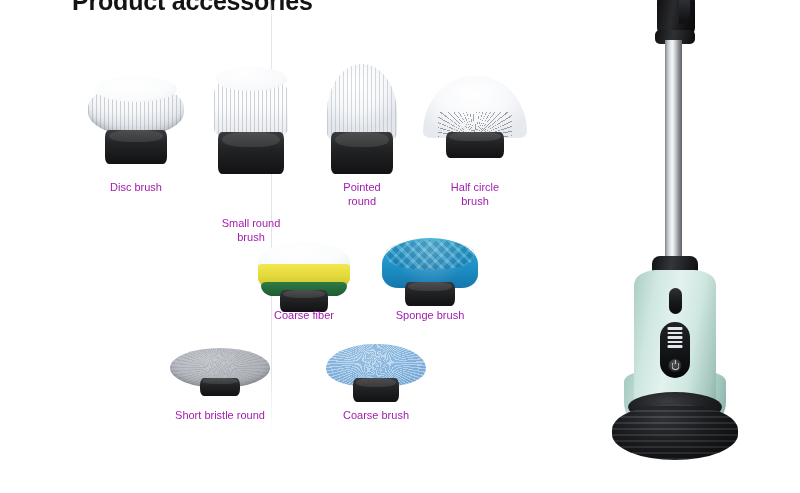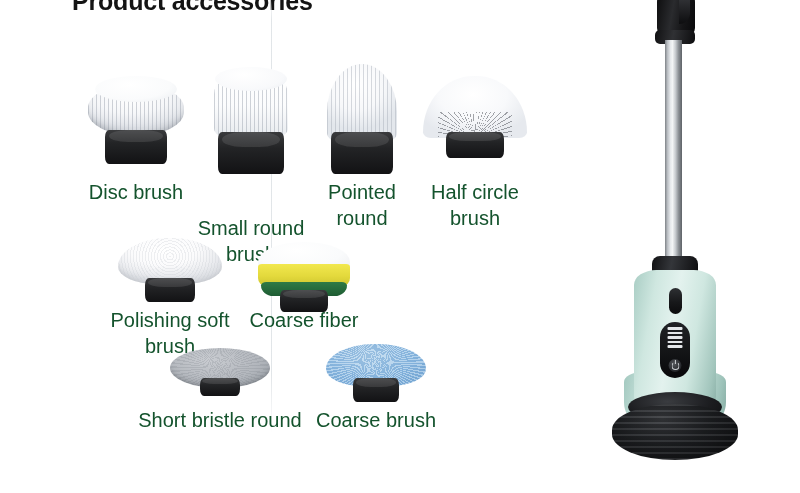--- a/index.html
+++ b/index.html
@@ -50,22 +50,22 @@
   }
   .acc-figure {
     position: relative;
     width: 100%;
   }
   .acc-label {
     position: absolute;
     left: 50%;
     transform: translateX(-50%);
     text-align: center;
-    font-size: 20px;
-    color: #14532d;
+    font-size: 11px;
+    color: #a21caf;
     line-height: 1.28;
     white-space: pre-line;
   }
 
   
   .hub {
     position: absolute;
     left: 50%;
     transform: translateX(-50%);
     background: linear-gradient(to bottom, #3a3b3d 0%, #232426 38%, #121214 100%);
@@ -483,38 +483,38 @@
     <div class="acc-figure" style="height:104px;">
       <div class="half-bristle">
         <div class="half-splay"></div>
       </div>
       <div class="hub" style="top:56px; width:58px; height:26px;"></div>
     </div>
     <div class="acc-label" style="top:104px; width:130px;">Half circle
 brush</div>
   </div>
 
-  <div class="acc" style="left:106px; top:238px; width:128px; height:100px;">
-    <div class="acc-figure" style="height:70px;">
-      <div class="polish-pad"></div>
-      <div class="hub" style="top:40px; width:50px; height:24px;"></div>
-    </div>
-    <div class="acc-label" style="top:70px; width:170px;">Polishing soft brush</div>
-  </div>
 
   <div class="acc" style="left:248px; top:242px; width:112px; height:98px;">
     <div class="acc-figure" style="height:66px;">
       <div class="fiber-white"></div>
       <div class="fiber-yellow"></div>
       <div class="fiber-green"></div>
       <div class="hub" style="top:48px; width:48px; height:22px;"></div>
     </div>
     <div class="acc-label" style="top:66px; width:130px;text-align:center;">Coarse fiber</div>
   </div>
 
+  <div class="acc" style="left:372px; top:238px; width:116px; height:102px;">
+    <div class="acc-figure" style="height:70px;">
+      <div class="sponge-pad"></div>
+      <div class="hub" style="top:44px; width:50px; height:24px;"></div>
+    </div>
+    <div class="acc-label" style="top:70px; width:140px;">Sponge brush</div>
+  </div>
 
   <div class="acc" style="left:162px; top:348px; width:116px; height:96px;">
     <div class="acc-figure" style="height:60px;">
       <div class="gray-pad"></div>
       <div class="hub" style="top:30px; width:40px; height:18px;"></div>
     </div>
     <div class="acc-label" style="top:60px; width:170px;">Short bristle round</div>
   </div>
 
   <div class="acc" style="left:318px; top:344px; width:116px; height:100px;">

